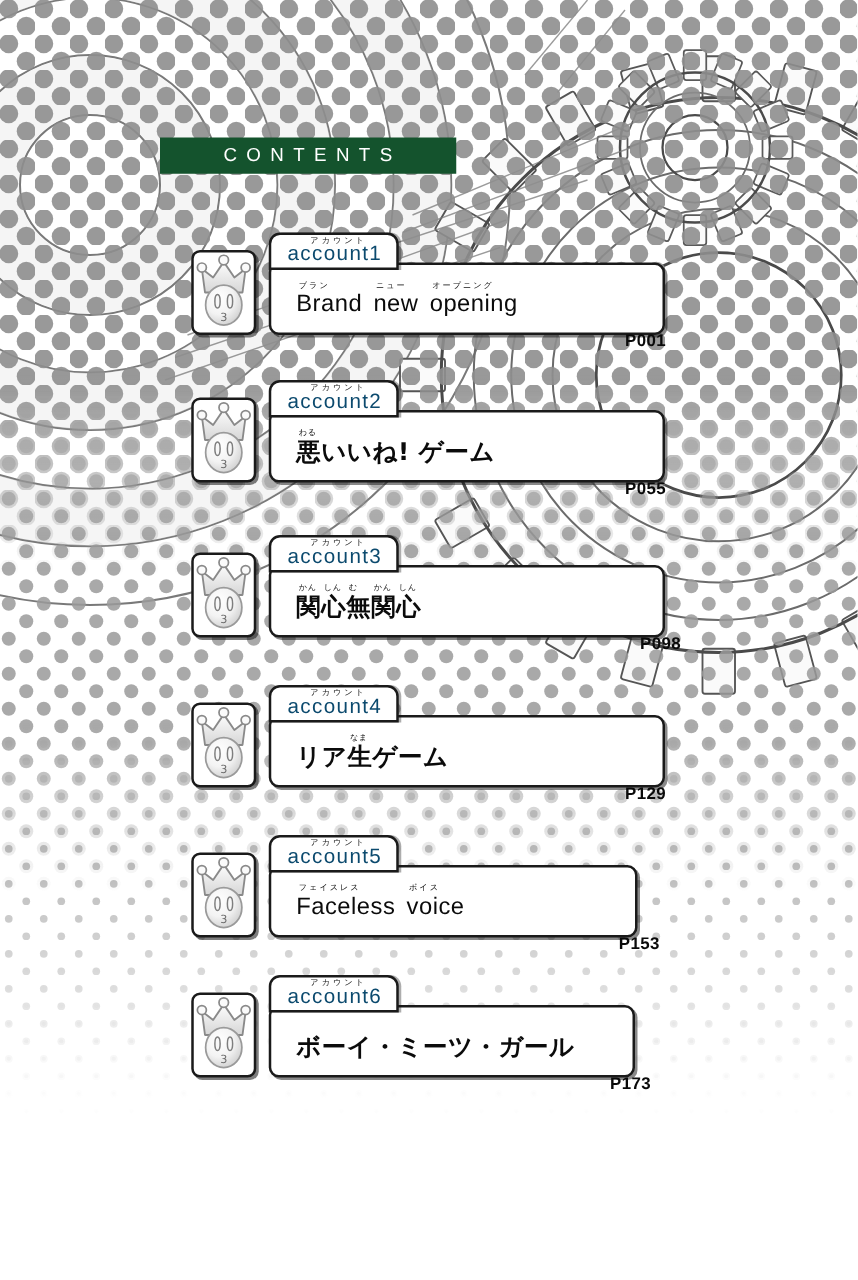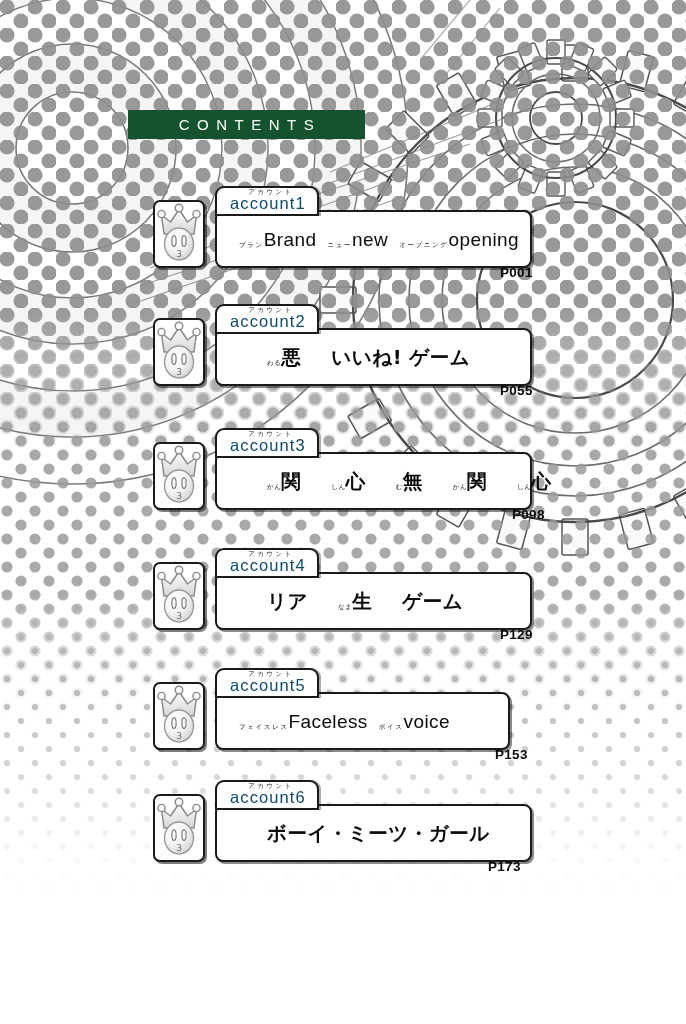--- a/index.html
+++ b/index.html
@@ -69,35 +69,35 @@
     z-index:2;
   }
   .title-inner{
     position:absolute; left:20px; top:0; right:8px; bottom:0;
     display:flex; align-items:center;
   }
   .title-line{
     display:flex; align-items:flex-end; gap:0px;
     white-space:nowrap;
   }
-  .rb{ display:inline-flex; flex-direction:row; align-items:flex-end; }
+  .rb{ display:inline-flex; flex-direction:column; align-items:flex-start; }
   .rb .rt{
     font-size:6.5px; line-height:8px; letter-spacing:1.6px;
     color:#111; height:9px; padding-left:2px;
     font-family:"DejaVu Sans",sans-serif;
   }
   .rb .rbase{
     font-size:19px; line-height:21px; color:#0b0b0b;
     font-weight:400; letter-spacing:0.4px;
   }
   .rb.jp .rbase{
     font-size:19.5px; font-weight:bold; letter-spacing:0.5px;
     font-family:"DejaVu Sans",sans-serif;
   }
-  .rb.jp .rt{ font-size:6.5px; letter-spacing:0.5px;margin-left:28px; }
+  .rb.jp .rt{ font-size:6.5px; letter-spacing:0.5px; }
   .sp{ display:inline-block; }
 
   .page-num{
     position:absolute; top:79px;
     font-size:13.5px; font-weight:bold; color:#0a0a0a;
     letter-spacing:0.3px;
     font-family:"Liberation Sans","DejaVu Sans",sans-serif;
     z-index:4;
   }
 </style>
@@ -589,21 +589,21 @@
 
     <ellipse cx="24" cy="42" rx="14.5" ry="16" fill="url(#headg)" stroke="#9a9a9a" stroke-width="1.4"></ellipse>
 
     <ellipse cx="19" cy="39" rx="2.1" ry="5.4" fill="#f7f7f7" stroke="#7e7e7e" stroke-width="1.2"></ellipse>
     <ellipse cx="29" cy="39" rx="2.1" ry="5.4" fill="#f7f7f7" stroke="#7e7e7e" stroke-width="1.2"></ellipse>
 
     <text x="24" y="54.5" text-anchor="middle" font-size="9" font-family="DejaVu Sans, sans-serif" fill="#6d6d6d">3</text>
   </svg>
     </div>
 
-    <div class="title-box" style="width:317px">
+    <div class="title-box" style="width:293px">
       <div class="title-inner">
         <div class="title-line">
             <span class="rb jp">
               <span class="rt"></span>
               <span class="rbase">ボーイ・ミーツ・ガール</span>
             </span>
           </div>
       </div>
     </div>
 

